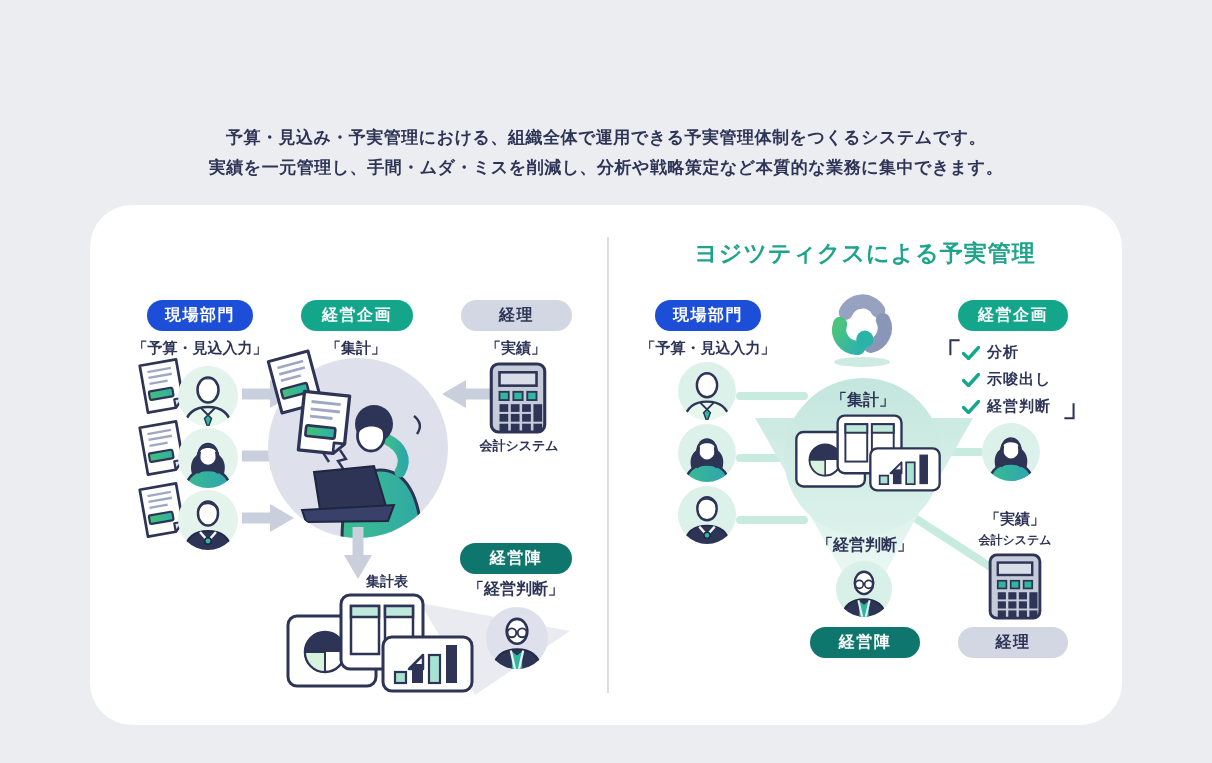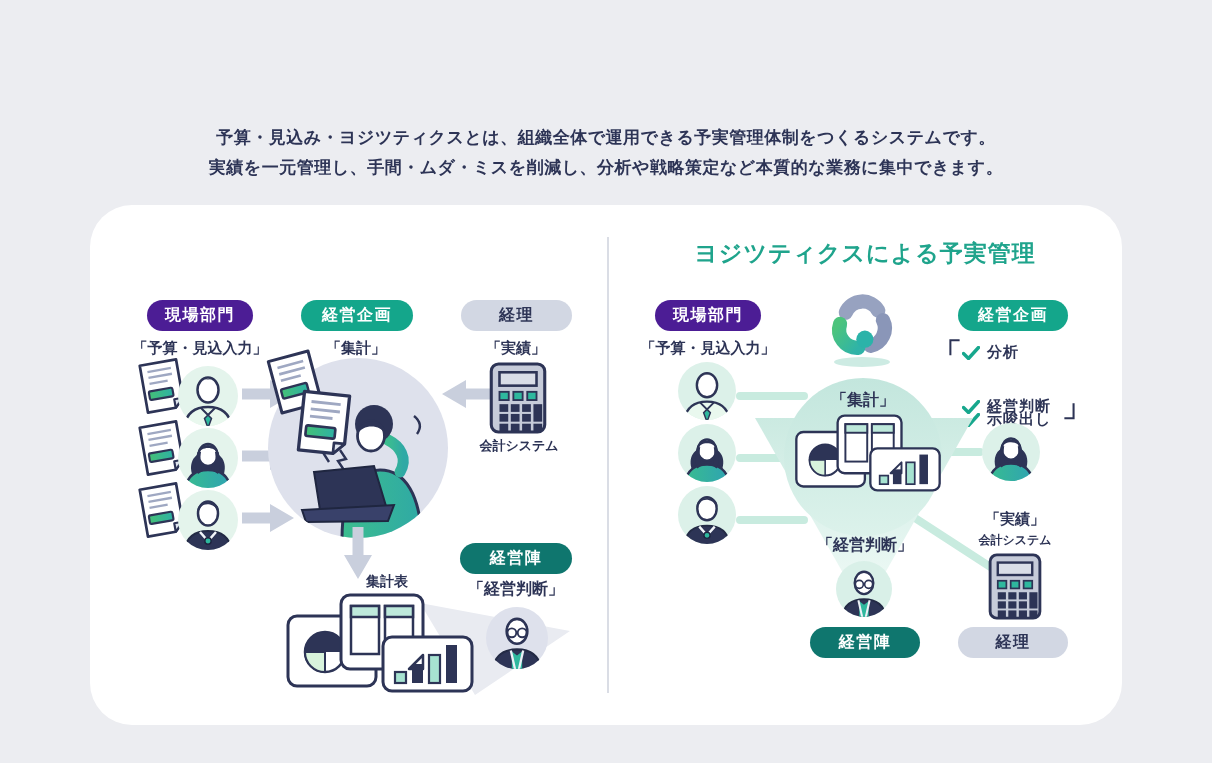--- a/index.html
+++ b/index.html
@@ -10,21 +10,21 @@
               font-weight:bold;letter-spacing:6px;color:#2BA48E;margin:0;}
   .sub{position:absolute;left:0;right:0;text-align:center;font-size:17px;font-weight:bold;
        letter-spacing:0.5px;margin:0;color:#2D3456;}
   .card{position:absolute;left:90px;top:205px;width:1032px;height:520px;background:#fff;border-radius:42px;}
   .divider{position:absolute;left:517px;top:32px;width:2px;height:456px;background:#DADDE5;}
   .panel-title{position:absolute;font-size:23px;font-weight:bold;text-align:center;margin:0;letter-spacing:1px;}
   .panel-title.excel{color:#2D3456;left:30px;top:33px;width:460px;}
   .panel-title.yoji{color:#1FA48C;left:545px;top:33px;width:460px;}
   .pill{position:absolute;height:31px;border-radius:17px;display:flex;align-items:center;
         justify-content:center;font-weight:bold;font-size:16px;letter-spacing:1.5px;}
-  .pill.navy{background:#4c1d95;color:#fff;}
+  .pill.navy{background:#1d4ed8;color:#fff;}
   .pill.teal{background:#14A68B;color:#fff;}
   .pill.gray{background:#D2D7E3;color:#2D3456;}
   .pill.peri{background:#0f766e;color:#fff;}
   .lbl{position:absolute;font-weight:bold;color:#2D3456;text-align:center;}
   .avatar{position:absolute;border-radius:50%;overflow:hidden;}
   .avatar svg{width:100%;height:100%;display:block;}
   .tline{position:absolute;height:8px;background:#C8EBDF;border-radius:4px;}
   .triangle{position:absolute;left:665px;top:213px;width:218px;height:192px;
             background:linear-gradient(180deg,#CBEAE1 0%,#F2FBF8 100%);
             clip-path:polygon(0 0,100% 0,50% 100%);}
@@ -168,21 +168,21 @@
       <path d="M72,92 l6,9 l-8,2 l6,9" fill="none" stroke="#2D3456" stroke-width="2.4"></path>
       <path d="M146,58 q10,8 3,18" fill="none" stroke="#2D3456" stroke-width="2.4"></path>
       <path d="M46,114 L106,108 L118,148 L52,152 Z" fill="#2D3456" stroke="#1F2640" stroke-width="2"></path>
       <path d="M34,152 L126,147 L120,163 L38,164 Z" fill="#39416A" stroke="#1F2640" stroke-width="2"></path>
     </symbol>
   </defs>
 </svg>
 
 <div class="canvas">
 
-  <p class="sub" style="top:126px;">予算・見込み・ヨジツティクスとは、組織全体で運用できる予実管理体制をつくるシステムです。</p>
+  <p class="sub" style="top:126px;">予算・見込み・予実管理における、組織全体で運用できる予実管理体制をつくるシステムです。</p>
   <p class="sub" style="top:156px;">実績を一元管理し、手間・ムダ・ミスを削減し、分析や戦略策定など本質的な業務に集中できます。</p>
 
   <section class="card">
     <div class="divider"></div>
 
 
     <div class="pill navy" style="left:57px;top:95px;width:106px;">
         <span>現場部門</span>
       </div>
     <div class="pill teal" style="left:211px;top:95px;width:112px;">
@@ -289,21 +289,21 @@
         <span>経営企画</span>
       </div>
 
     <div class="bracket" style="left:842px;top:134px;">「</div>
     <div class="check-row" style="left:872px;top:138px;">
       <svg>
           <use href="#check"></use>
         </svg>
       <span>分析</span>
     </div>
-    <div class="check-row" style="left:872px;top:165px;margin-top:40px;">
+    <div class="check-row" style="left:872px;top:165px;">
       <svg>
           <use href="#check"></use>
         </svg>
       <span>示唆出し</span>
     </div>
     <div class="check-row" style="left:872px;top:192px;">
       <svg>
           <use href="#check"></use>
         </svg>
       <span>経営判断</span>

